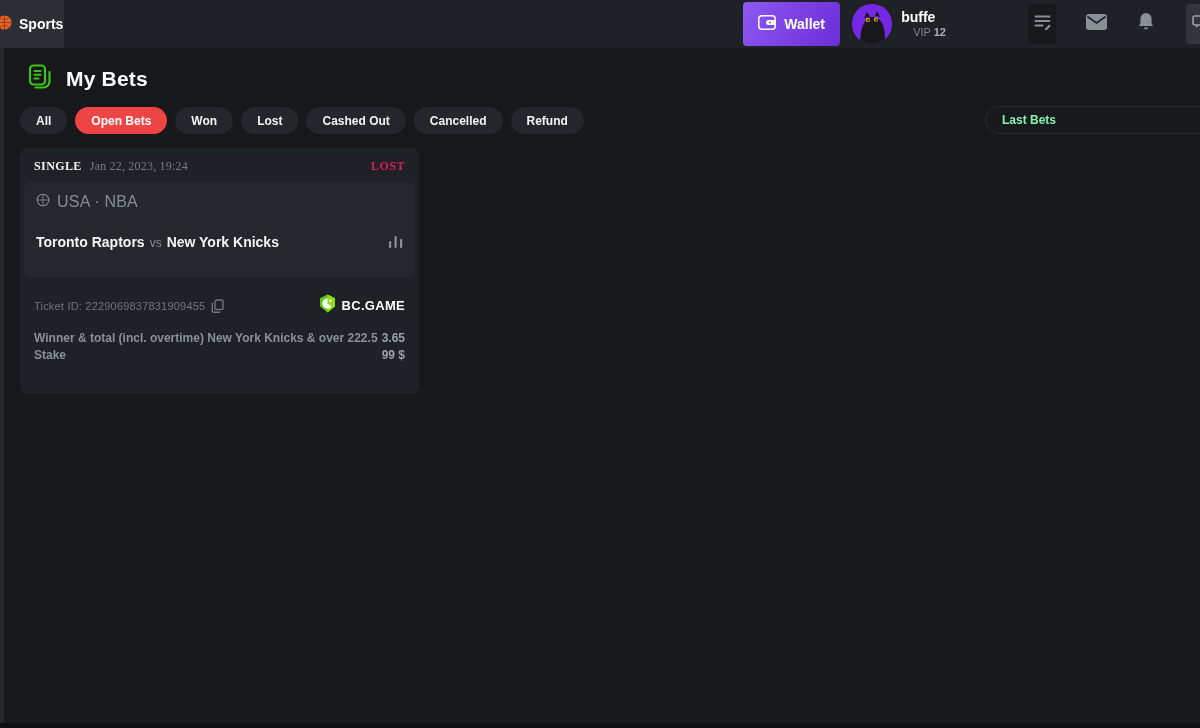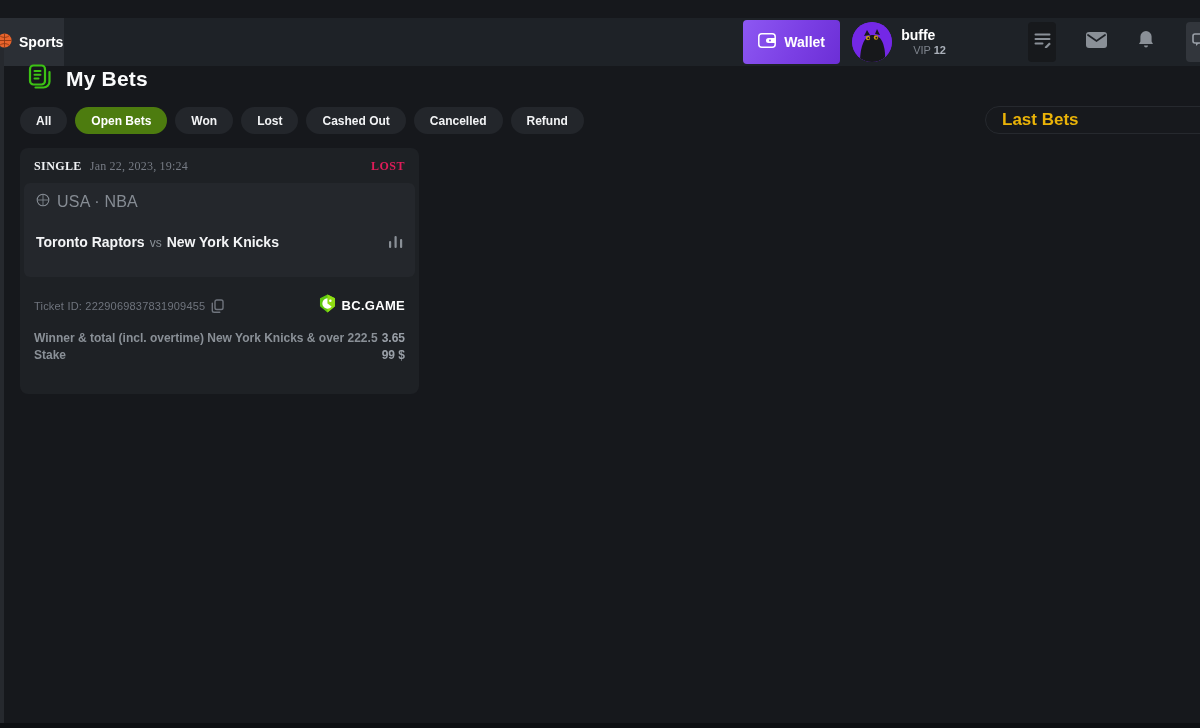--- a/index.html
+++ b/index.html
@@ -5,21 +5,21 @@
   * { margin:0; padding:0; box-sizing:border-box; }
   html,body { width:1200px; height:728px; overflow:hidden; }
   body {
     font-family:"Liberation Sans", sans-serif;
     background:#16181c;
     position:relative;
     color:#e9ebee;
   }
   
   .header {
-    position:absolute; top:18px; left:0; width:1200px; height:48px;
+    position:absolute; top:0; left:0; width:1200px; height:48px;
     background:#1e2227; display:flex; align-items:center;
   }
   .sports-tab {
     height:48px; width:64px; background:#2b2f35;
     display:flex; align-items:center; gap:6px; padding-left:2px;
     cursor:pointer;
   }
   .sports-tab .ball { margin-left:-6px; }
   .sports-label { font-size:14px; font-weight:bold; color:#fff; }
   .header-right {
@@ -72,27 +72,27 @@
   .filters {
     position:absolute; top:107px; left:20px;
     display:flex; gap:8px;
   }
   .pill {
     height:27px; border:none; border-radius:14px; padding:0 16px;
     background:#23262b; color:#f2f3f5; font-size:12px; font-weight:bold;
     cursor:pointer; font-family:"Liberation Sans", sans-serif;
     display:flex; align-items:center;
   }
-  .pill.active { background:#4d7c0f; color:#ffffff; }
+  .pill.active { background:#ef4444; color:#ffffff; }
   .sort-select {
     position:absolute; top:106px; left:985px; width:240px; height:28px;
     background:#17191d; border:1px solid #26292e; border-radius:14px;
     display:flex; align-items:center; padding-left:16px; cursor:pointer;
   }
-  .sort-label { font-size:17px; font-weight:bold; color:#eab308; }
+  .sort-label { font-size:12px; font-weight:bold; color:#86efac; }
   
   .bet-card {
     position:absolute; top:148px; left:20px; width:399px; height:246px;
     background:#1e2125; border-radius:8px; overflow:hidden;
   }
   .card-head {
     display:flex; align-items:center; padding:11px 14px 9px 14px;font-family:Liberation Serif, serif;
   }
   .bet-type { font-size:12px; font-weight:800; color:#f0f2f4; letter-spacing:.4px; }
   .bet-date { font-size:12px; color:#767b84; margin-left:8px; letter-spacing:.2px; }

